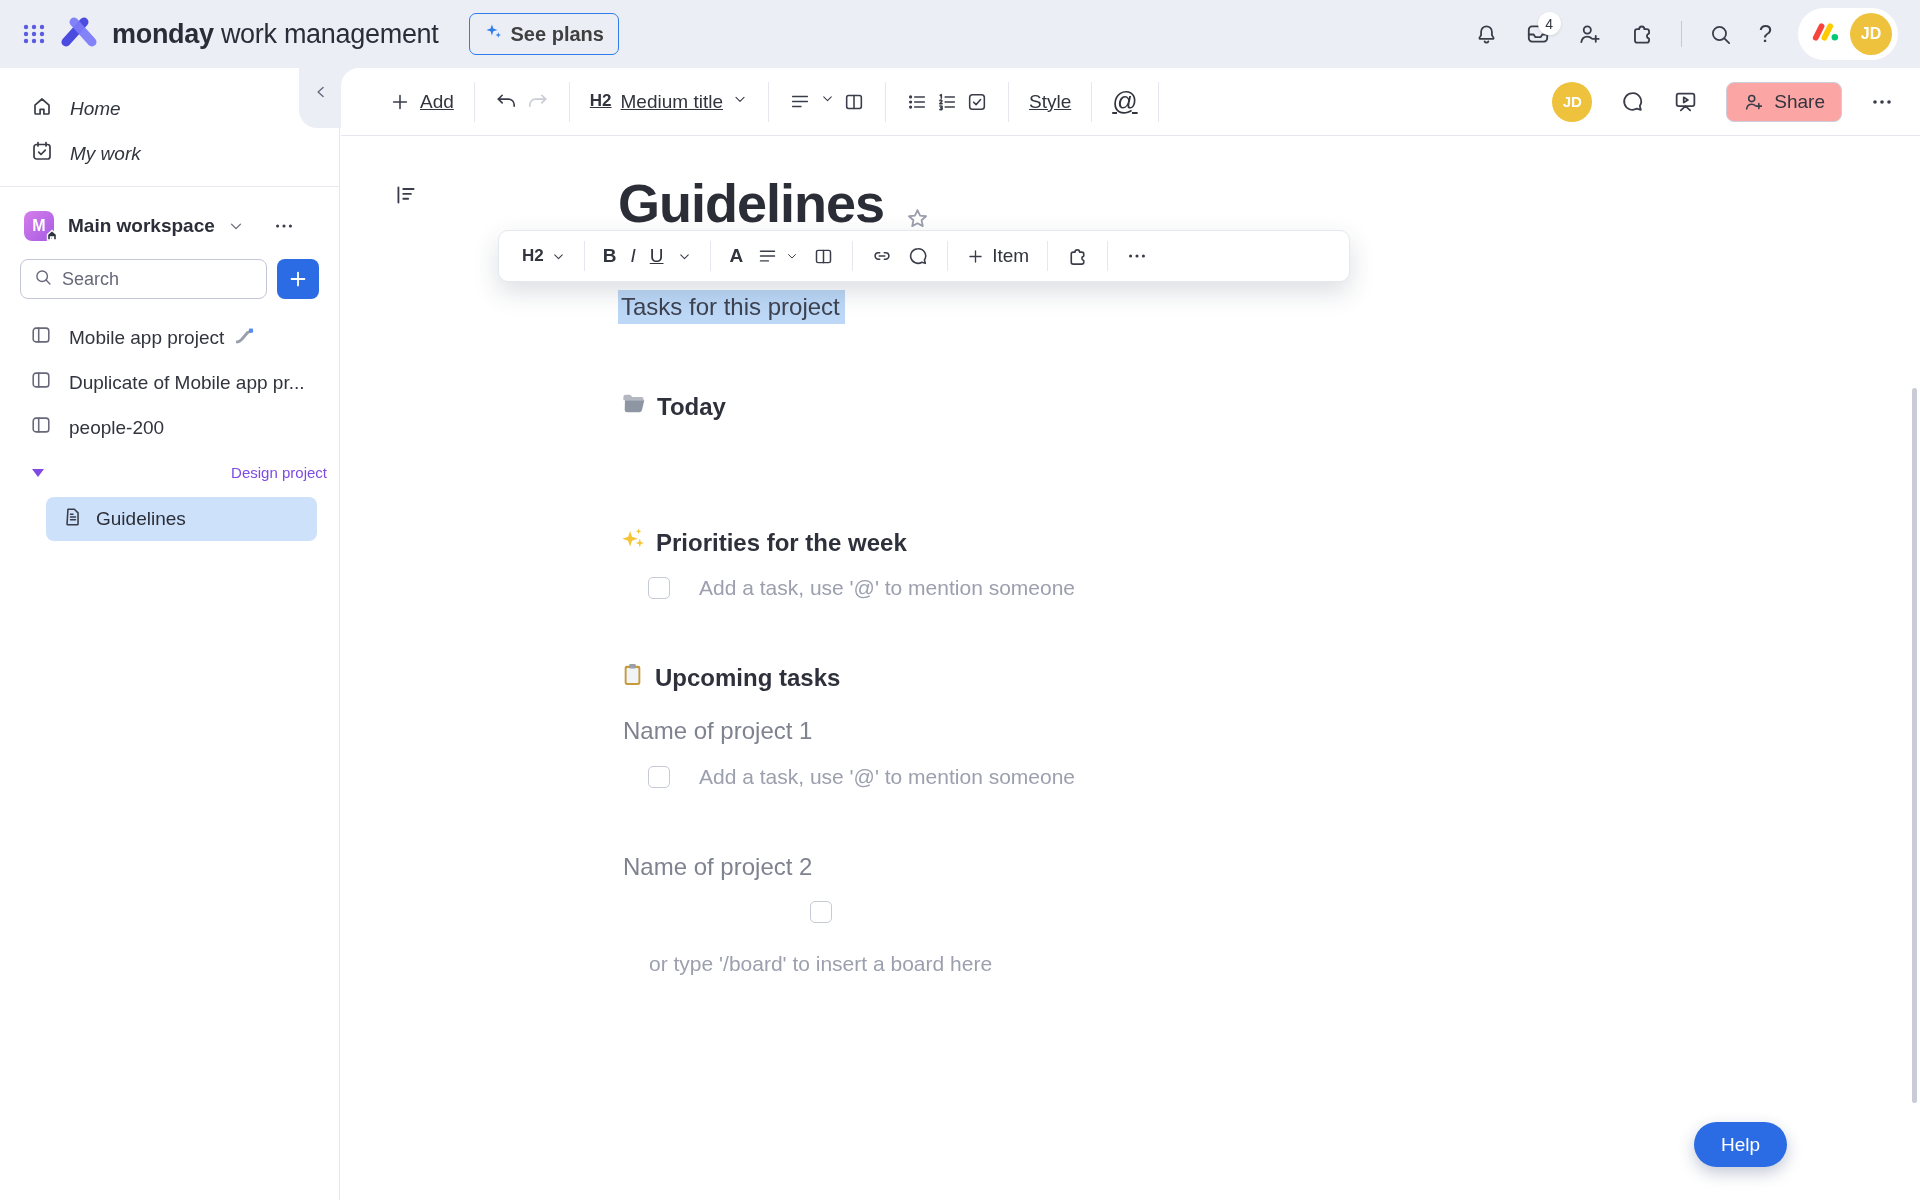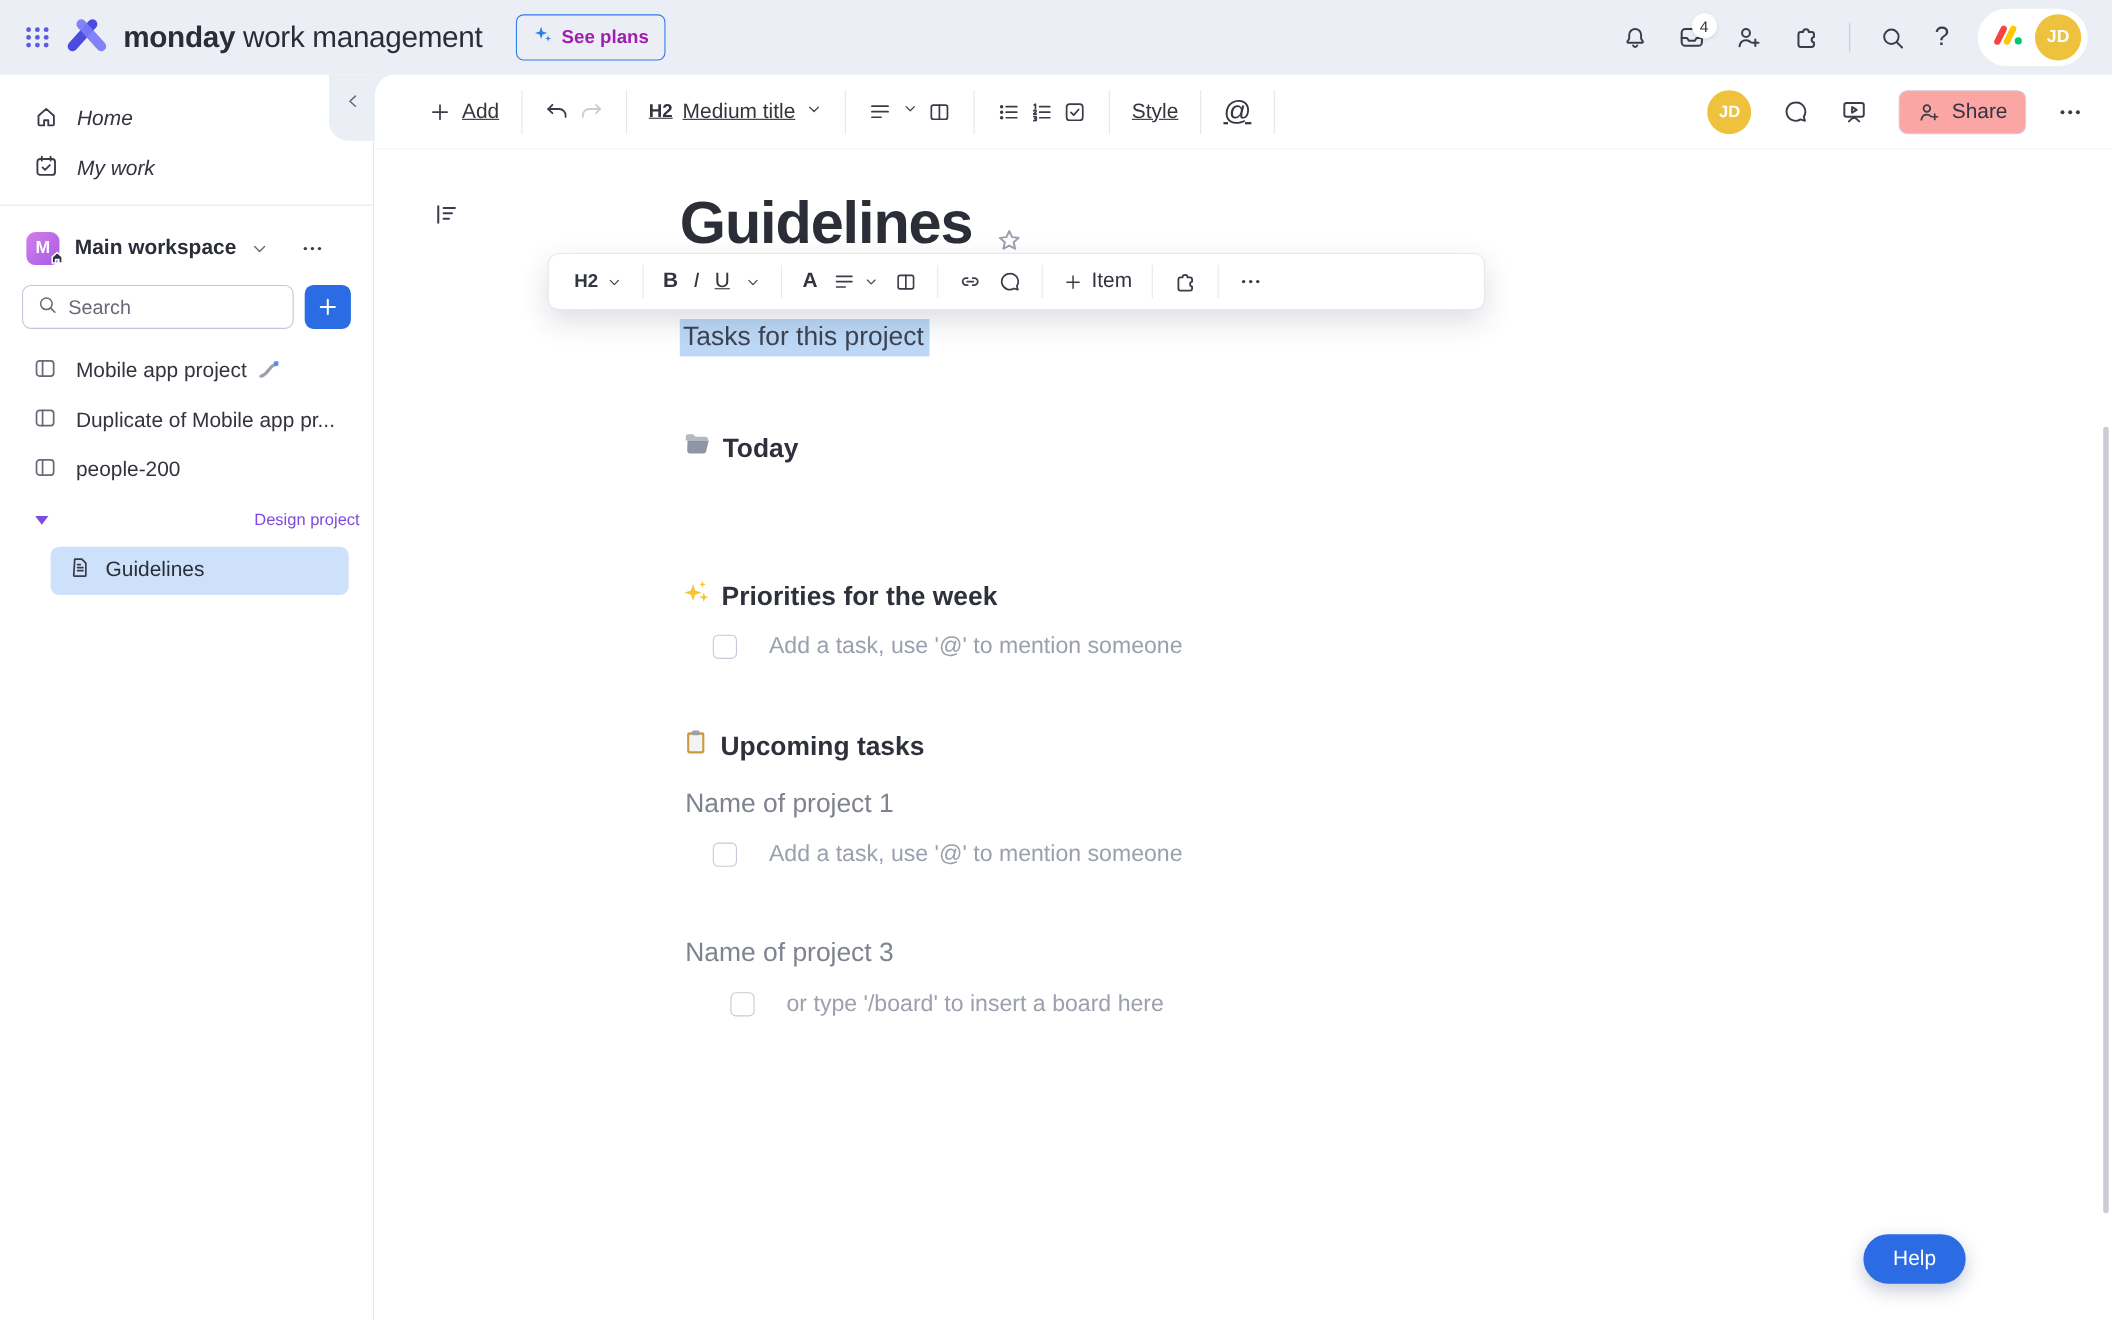--- a/index.html
+++ b/index.html
@@ -13,21 +13,21 @@
 
   
   .topbar { position:absolute; left:0; top:0; width:1920px; height:68px; background:#ECEEF6;
             display:flex; align-items:center; padding:0 22px; }
   .brand-wrap { display:flex; align-items:center; gap:12px; }
   .brand-text { font-size:27px; color:#2A2D38; letter-spacing:-0.3px; white-space:nowrap; }
   .brand-text b { font-weight:700; }
   .brand-text span { font-weight:400; }
   .see-plans { display:flex; align-items:center; gap:8px; margin-left:18px; padding:8px 14px;
                border:1.5px solid #2F7CEB; border-radius:7px; background:transparent;
-               color:#a21caf; font-size:17px; font-weight:600; cursor:pointer; font-family:inherit; }
+               color:#404040; font-size:20px; font-weight:600; cursor:pointer; font-family:inherit; }
   .top-right { margin-left:auto; display:flex; align-items:center; gap:26px; }
   .icon-btn { background:none; border:none; cursor:pointer; position:relative; display:flex; align-items:center; }
   .badge { position:absolute; top:-9px; right:-10px; min-width:23px; height:23px; background:#fff;
            border-radius:50%; display:flex; align-items:center; justify-content:center;
            font-size:14px; color:#32343E; box-shadow:0 1px 3px rgba(0,0,0,.12); }
   .vdiv { width:1px; height:26px; background:#C6C9D4; }
   .qmark { font-size:24px; color:#3A3D49; font-weight:500; }
   .account-pill { display:flex; align-items:center; gap:10px; background:#fff; border-radius:26px;
                   padding:5px 6px 5px 12px; }
   .avatar { width:42px; height:42px; border-radius:50%; background:#EEC23C; color:#fff; font-weight:700;
@@ -564,22 +564,22 @@
       </span>
       <span>Upcoming tasks</span>
     </div>
 
     <div class="sub-title" style="left:282px; top:580px;">Name of project 1</div>
     <div class="task-row" style="left:307px; top:629px;">
       <span class="checkbox"></span>
       <span class="task-ph">Add a task, use '@' to mention someone</span>
     </div>
 
-    <div class="sub-title" style="left:282px; top:716px;">Name of project 3</div>
-    <div class="task-row" style="left:323px; top:765px;">
+    <div class="sub-title" style="left:282px; top:716px;">Name of project 2</div>
+    <div class="task-row" style="left:308px; top:765px;flex-direction:column;">
       <span class="checkbox"></span>
       <span class="task-ph">or type '/board' to insert a board here</span>
     </div>
 
     <button class="help-btn">Help</button>
     <div class="scroll-thumb"></div>
   </main>
 
 </div>
 

